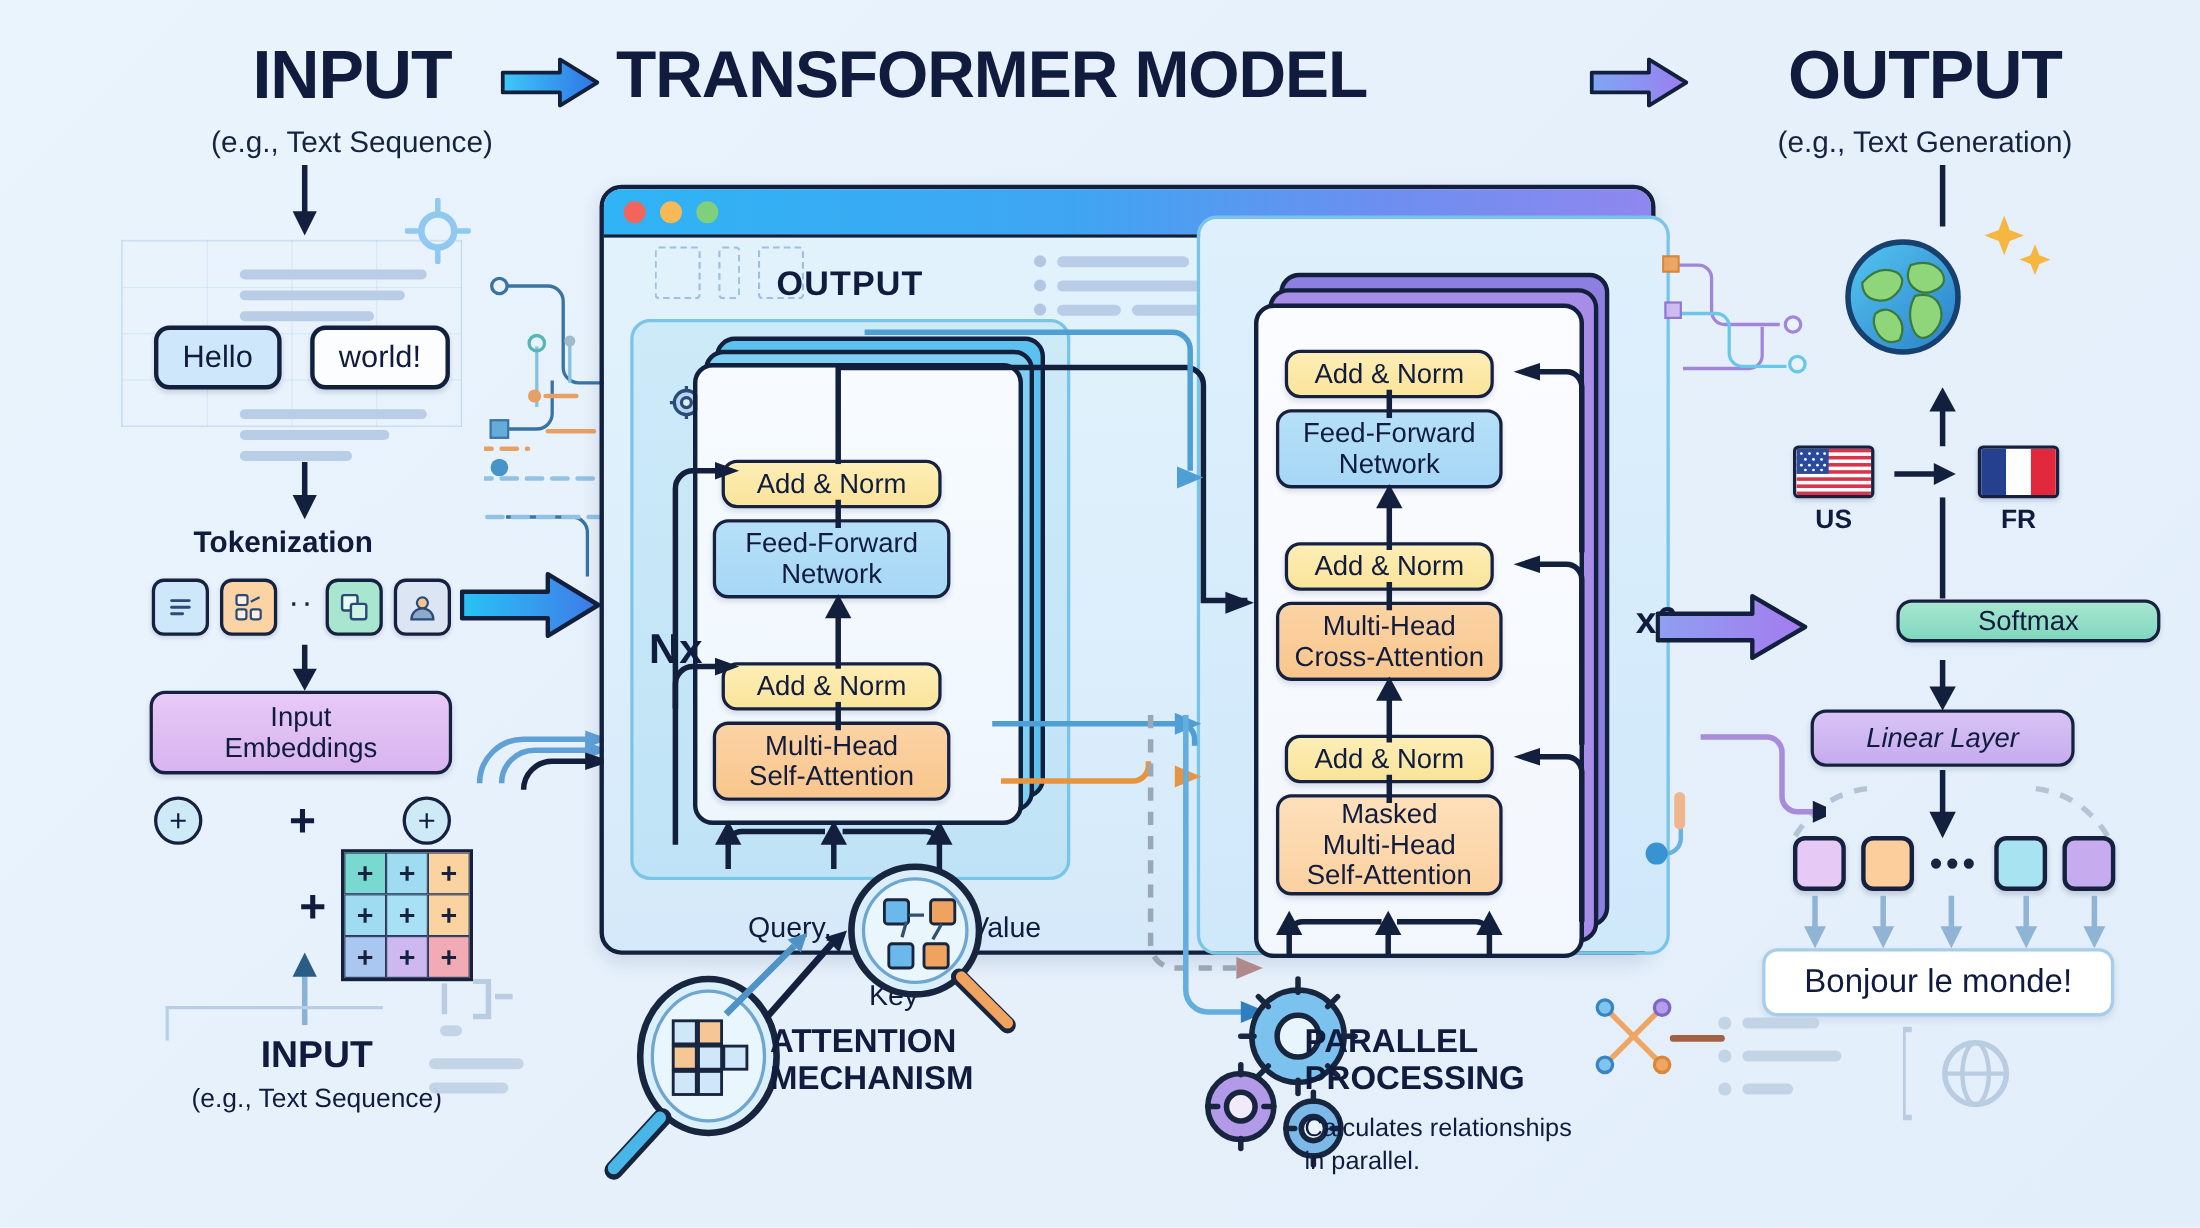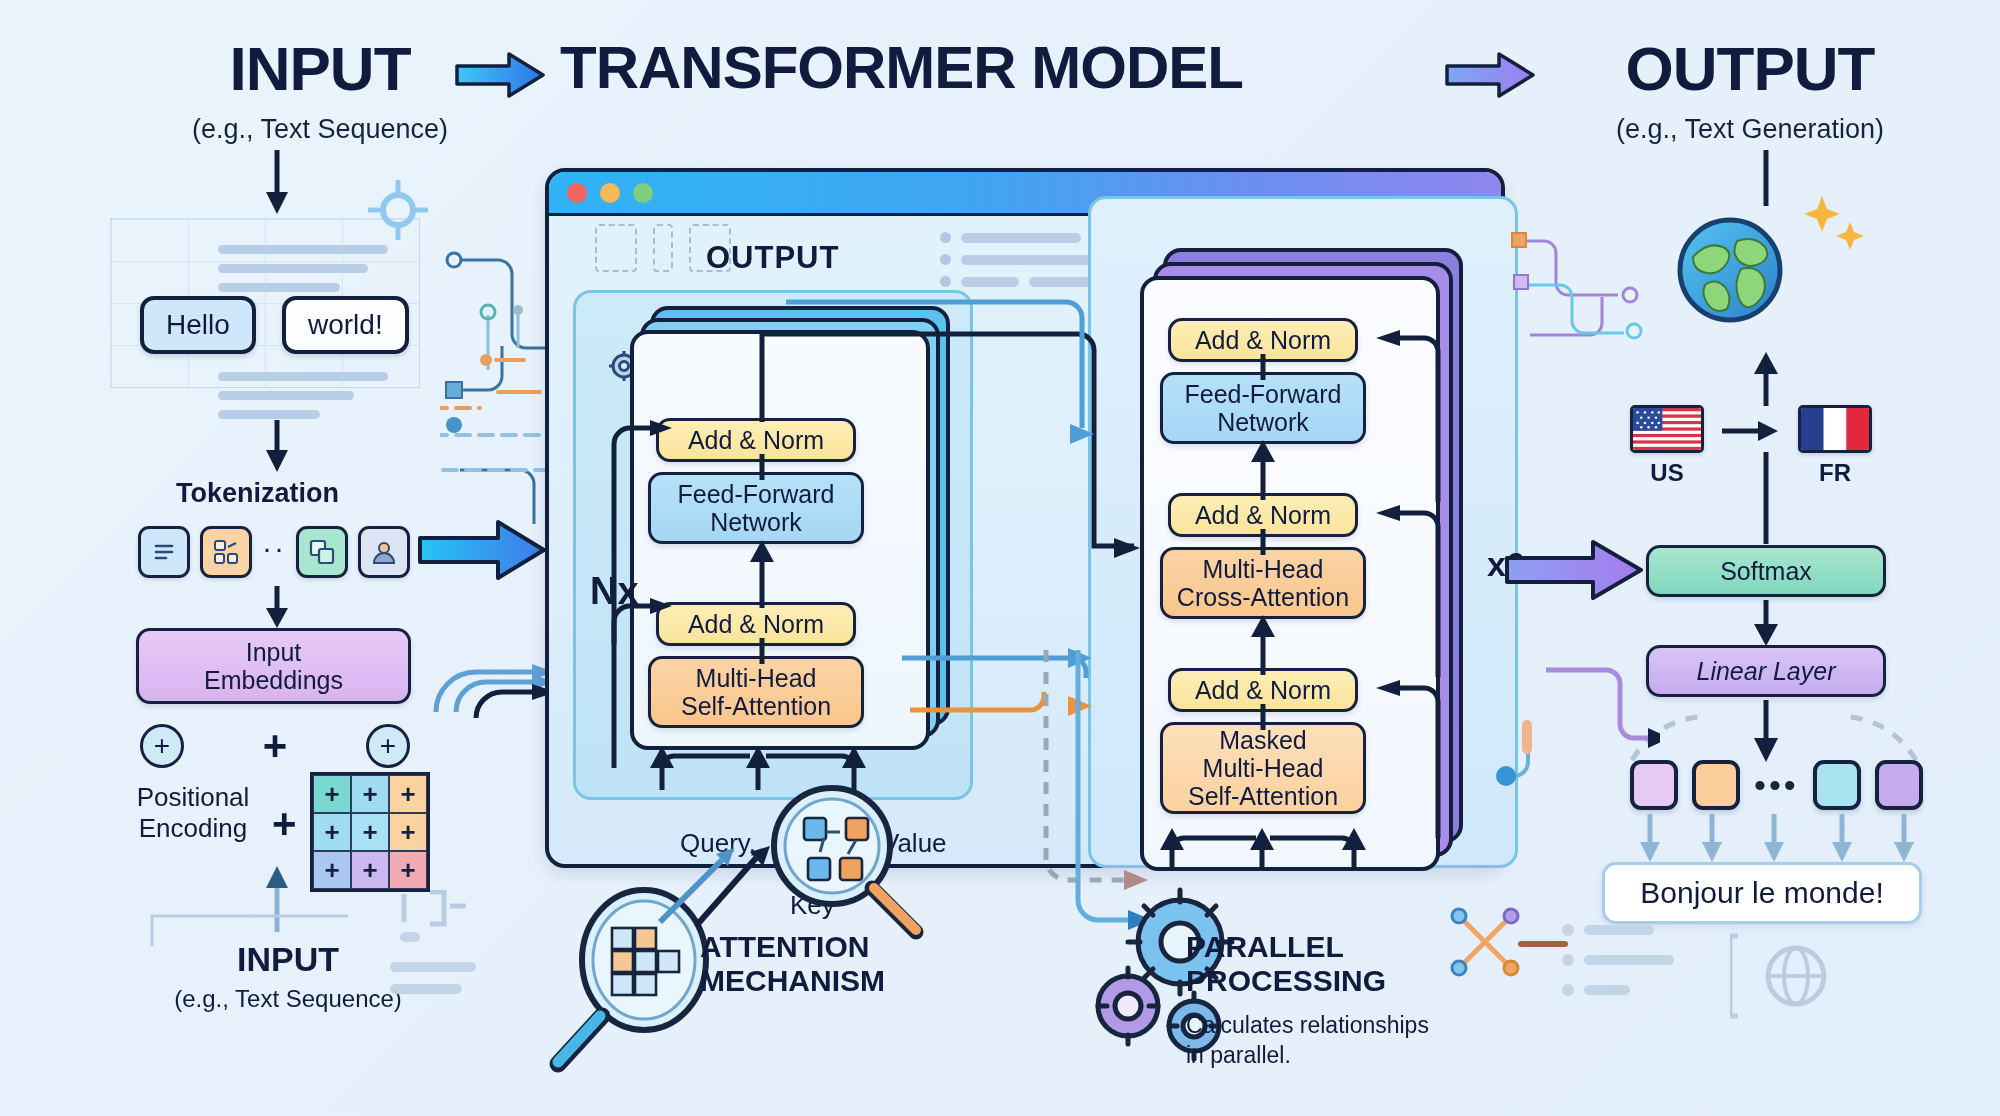--- a/index.html
+++ b/index.html
@@ -175,21 +175,21 @@
   .ann-h { font-size:30px; font-weight:bold; line-height:1.12; }
   .ann-p { font-size:23px; line-height:1.3; margin-top:14px; }
 
   
   .globe { left:1675px; top:215px; }
   .flagrow { left:1630px; top:405px; display:flex; align-items:center; gap:18px; }
   .flag { width:74px; height:48px; border:3px solid #16213f; border-radius:5px; overflow:hidden; position:relative;
           box-shadow:0 2px 4px rgba(30,50,90,.18); }
   .flag-cap { font-size:24px; font-weight:bold; text-align:center; margin-top:6px; }
 
-  .box-softmax { left:1646px; top:545px; width:240px; height:52px; }
+  .box-softmax { left:1724px; top:545px; width:240px; height:39px; }
   .box-linear  { left:1646px; top:645px; width:240px; height:52px; }
 
   .outtokens { left:1630px; top:760px; display:flex; align-items:center; gap:14px; }
   .otok { width:48px; height:50px; border:4px solid #16213f; border-radius:11px;
           box-shadow:0 3px 5px rgba(30,50,90,.18); }
 
   .box-bonjour {
     left:1602px; top:862px; width:320px; height:62px;
     border:3px solid #a8cdea; border-radius:14px; background:#ffffff;
     display:flex; align-items:center; justify-content:center; font-size:30px;
@@ -374,24 +374,20 @@
       <span>Embeddings</span>
     </span>
   </div>
 
   <div class="abs plusrow">
     <div class="plus-circ">+</div>
     <div class="plus-plain">+</div>
     <div class="plus-circ">+</div>
   </div>
 
-  <div class="abs lbl-pos">
-    <span>Positional</span><br>
-    <span>Encoding</span>
-  </div>
   <div class="abs plus-pos">+</div>
   <div class="abs pe-grid" id="pe-grid">
       <div class="pe-cell" style="background: rgb(121, 216, 208);">+</div>
       <div class="pe-cell" style="background: rgb(159, 220, 242);">+</div>
       <div class="pe-cell" style="background: rgb(251, 211, 160);">+</div>
       <div class="pe-cell" style="background: rgb(159, 220, 242);">+</div>
       <div class="pe-cell" style="background: rgb(168, 224, 245);">+</div>
       <div class="pe-cell" style="background: rgb(251, 211, 160);">+</div>
       <div class="pe-cell" style="background: rgb(169, 199, 240);">+</div>
       <div class="pe-cell" style="background: rgb(205, 185, 239);">+</div>

